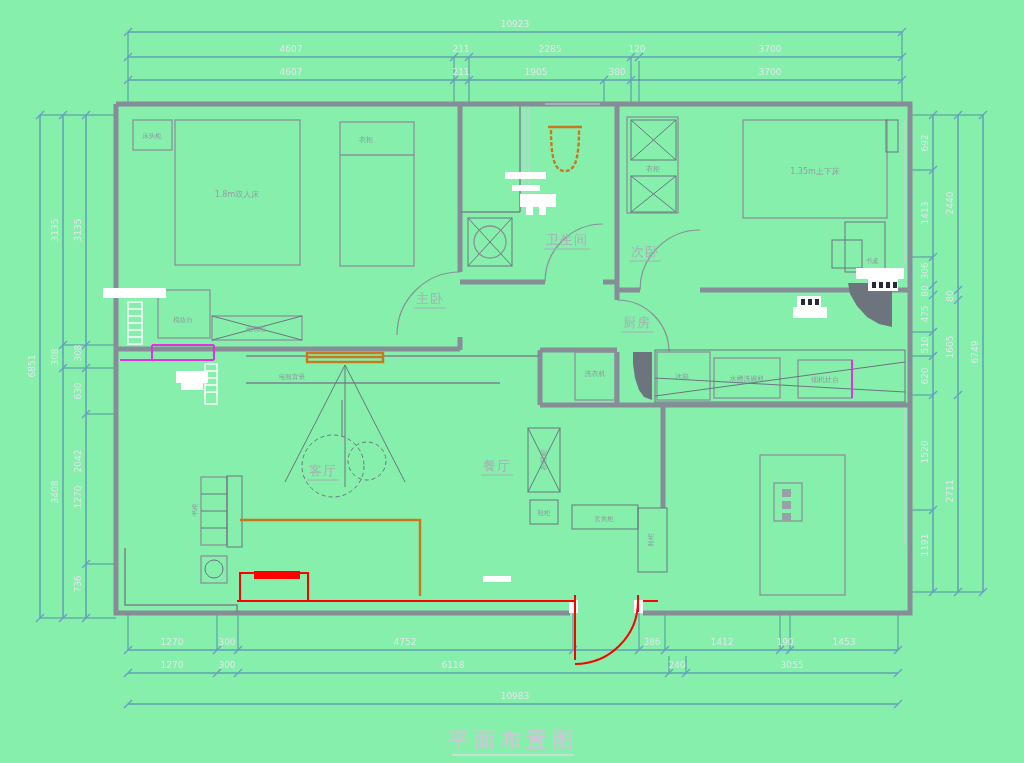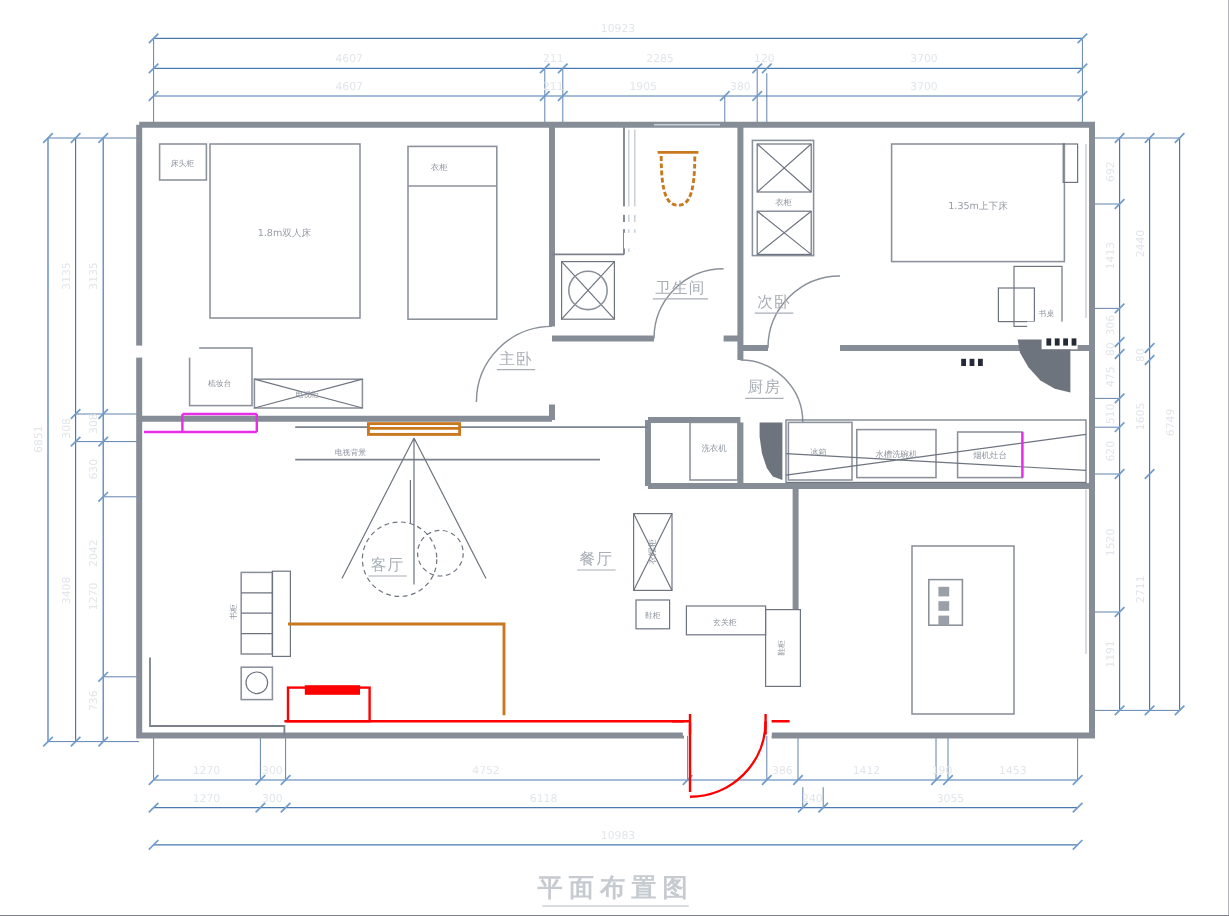--- a/index.html
+++ b/index.html
@@ -1,16 +1,16 @@
 <!DOCTYPE html>
 <html><head>
 <meta charset="utf-8">
 <style>
   html,body{margin:0;padding:0;background:#242a36;}
-  .stage{position:relative;width:1024px;height:763px;background:#ffffff;overflow:hidden;
+  .stage{position:relative;width:1024px;height:763px;background:#86efac;overflow:hidden;
          font-family:"DejaVu Sans",sans-serif;}
   svg{position:absolute;left:0;top:0;}
   
   .dimline{stroke:#4a7ab2;stroke-width:1;fill:none;}
   .dimext{stroke:#3d659c;stroke-width:0.8;fill:none;opacity:.85;}
   .dimtick{stroke:#6f9ccb;stroke-width:1.4;fill:none;}
   .dimtxt{fill:#e2e6ea;font-size:9px;text-anchor:middle;}
   
   .wall{stroke:#878d97;stroke-width:5;fill:none;}
   .wallthin{stroke:#7b828d;stroke-width:1.5;fill:none;}

